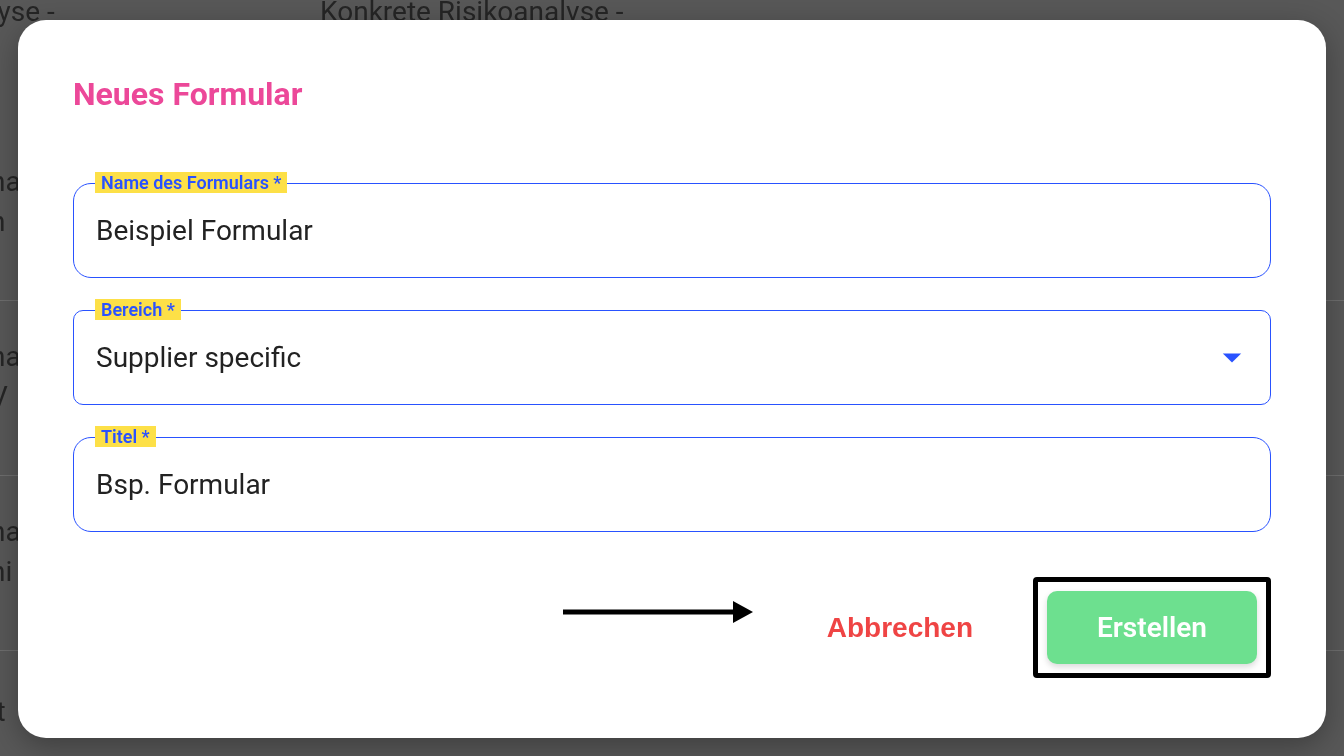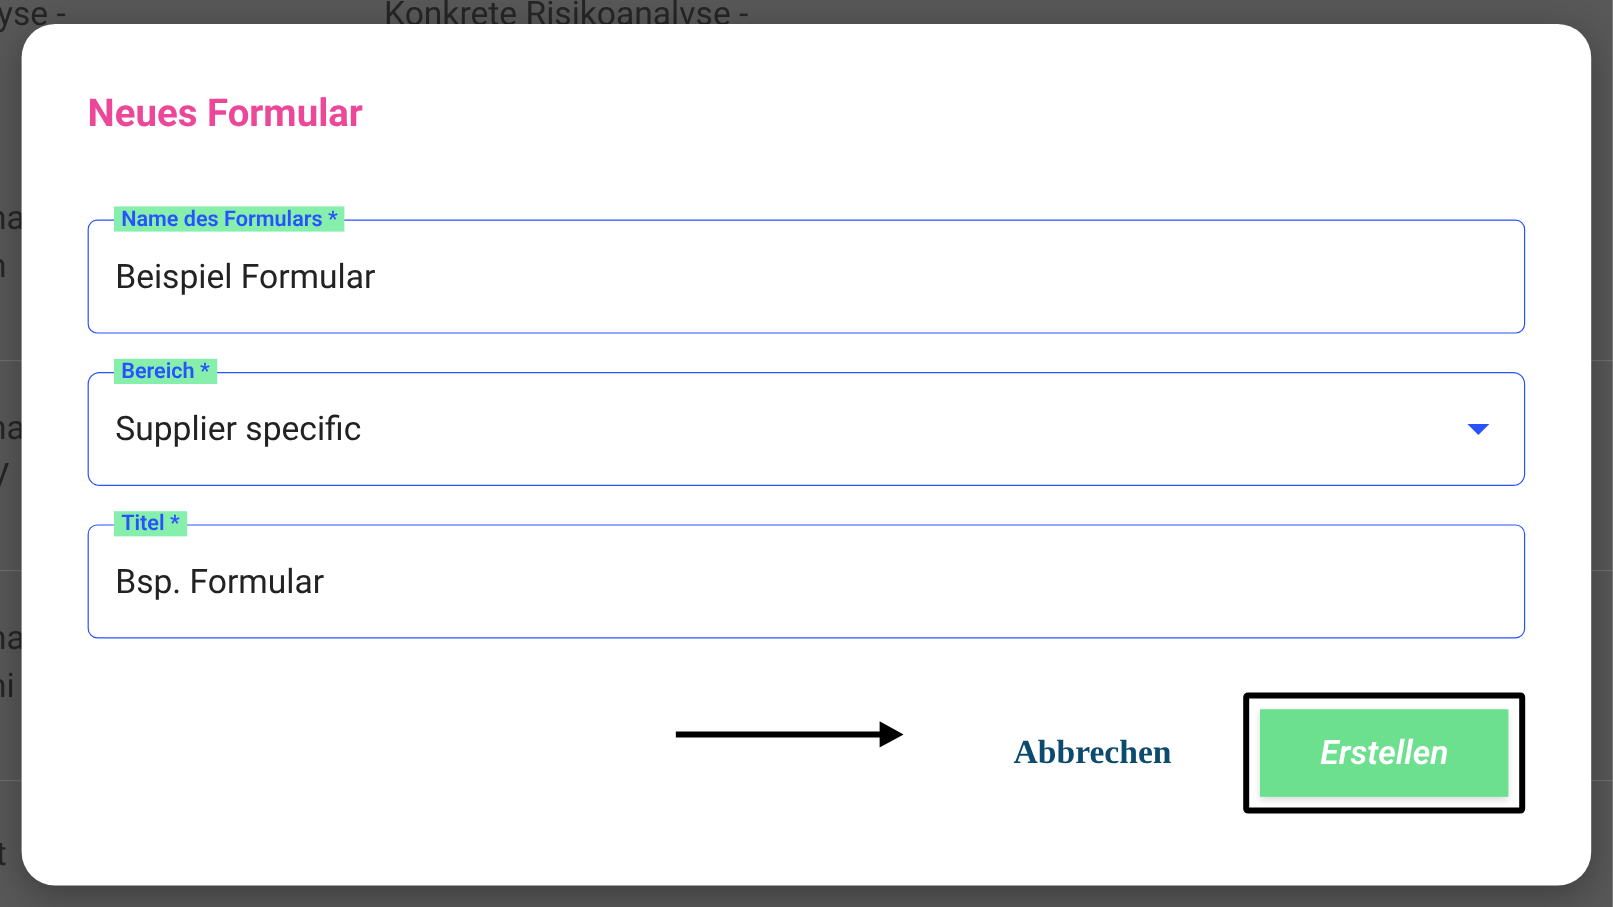--- a/index.html
+++ b/index.html
@@ -63,31 +63,31 @@
       margin-bottom: 70px;
     }
     .field-wrap {
       position: relative;
       margin-bottom: 32px;
     }
     .field-label {
       position: absolute;
       top: -11px;
       left: 22px;
-      background: #86efac;
+      background: #fde047;
       padding: 0 6px;
       font-size: 18px;
       font-weight: 600;
       color: #2952ff;
       z-index: 2;
     }
     .field-input {
       width: 100%;
       border: 1.5px solid #2952ff;
-      border-radius: 8px;
+      border-radius: 18px;
       padding: 30px 22px;
       font-size: 28px;
       color: #222;
       font-family: inherit;
       outline: none;
       background: #fff;
     }
     .field-select {
       width: 100%;
       border: 1.5px solid #2952ff;
@@ -121,39 +121,38 @@
       display: flex;
       justify-content: flex-end;
       align-items: center;
       gap: 60px;
       margin-top: 45px;
       position: relative;
     }
     .cancel-btn {
       background: none;
       border: none;
-      color: #0c4a6e;
+      color: #ef4444;
       font-size: 28px;
       font-weight: 700;
       cursor: pointer;
-      font-family: Liberation Serif, serif;
+      font-family: Liberation Sans, sans-serif;
       text-align: center;
     }
     .create-btn {
       background: #6de08f;
       border: none;
-      border-radius: 0;
+      border-radius: 10px;
       color: #fff;
       font-size: 28px;
       font-weight: 600;
       padding: 20px 50px;
       cursor: pointer;
       font-family: inherit;
       box-shadow: 0 3px 6px rgba(0,0,0,0.15);
-      font-style: italic;
     }
     .highlight-box {
       border: 5px solid #000;
       padding: 9px;
       border-radius: 4px;
       display: inline-block;
     }
     .arrow {
       position: absolute;
       left: 490px;

